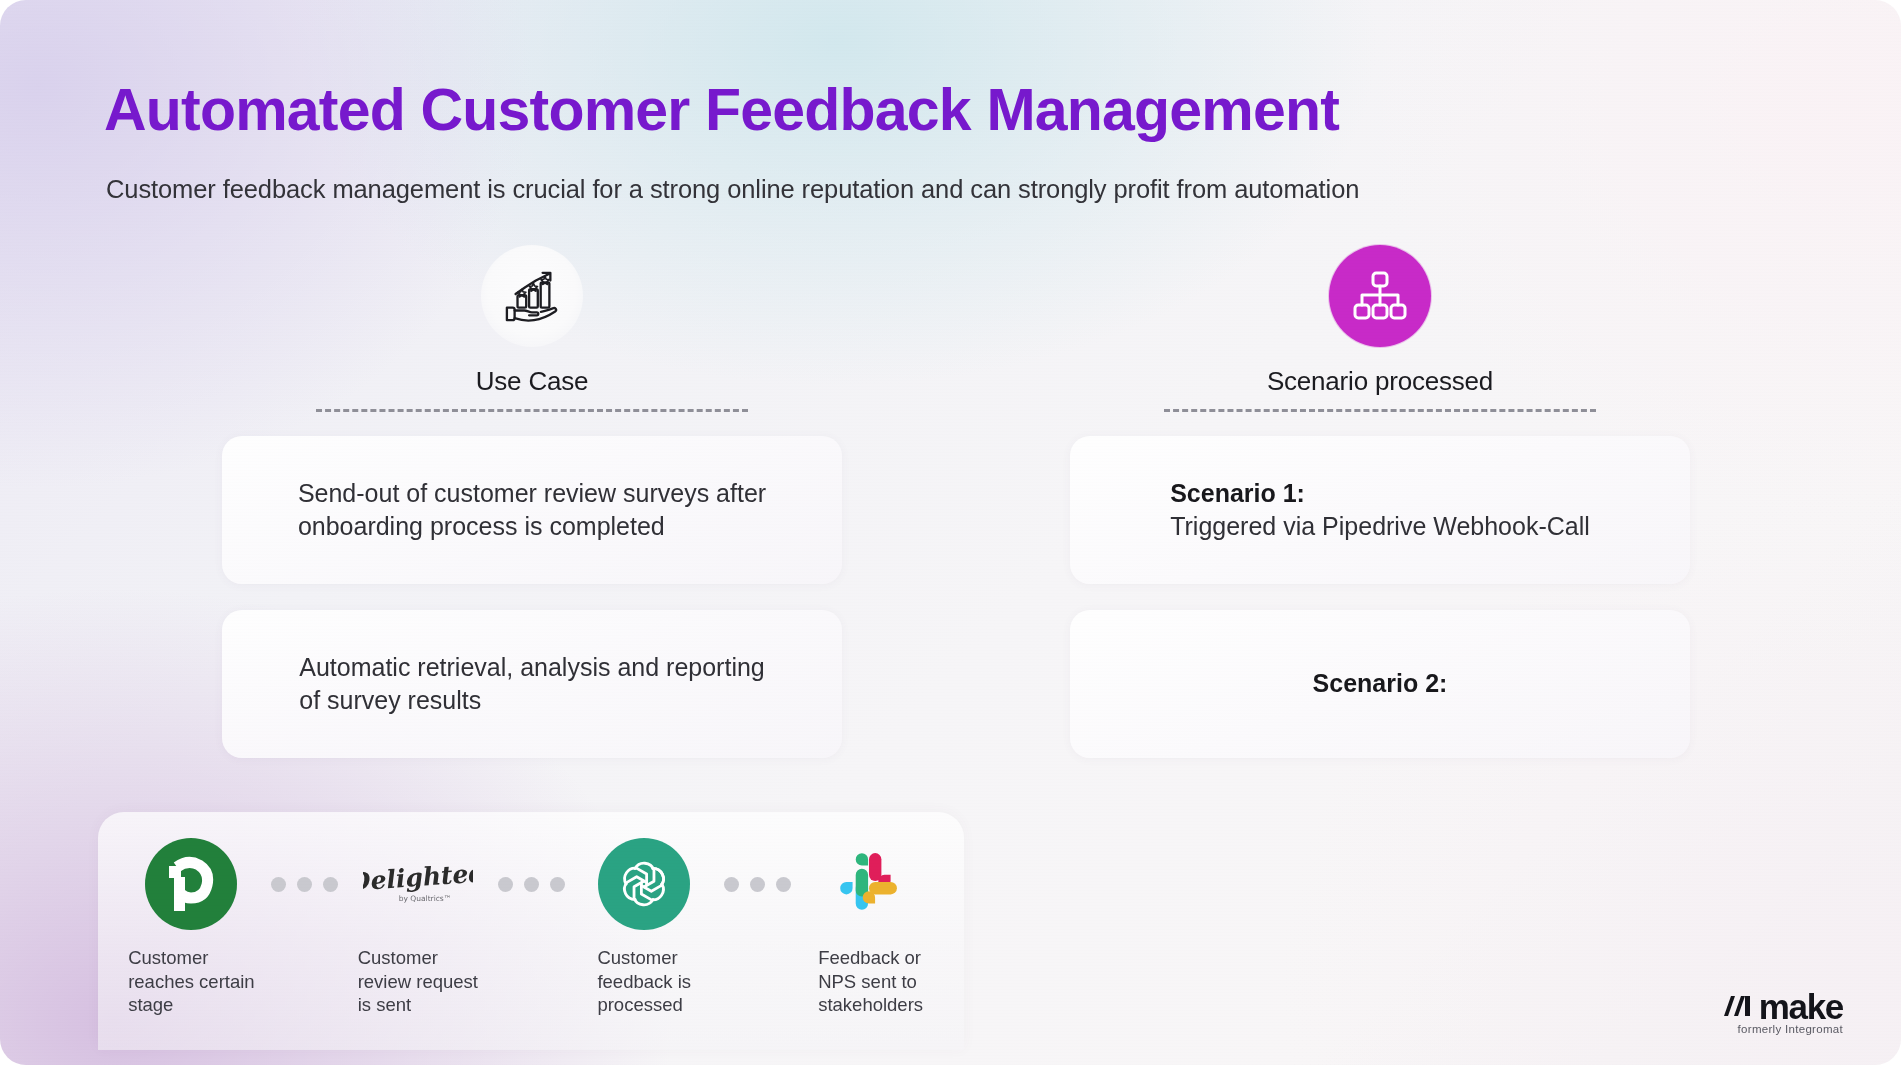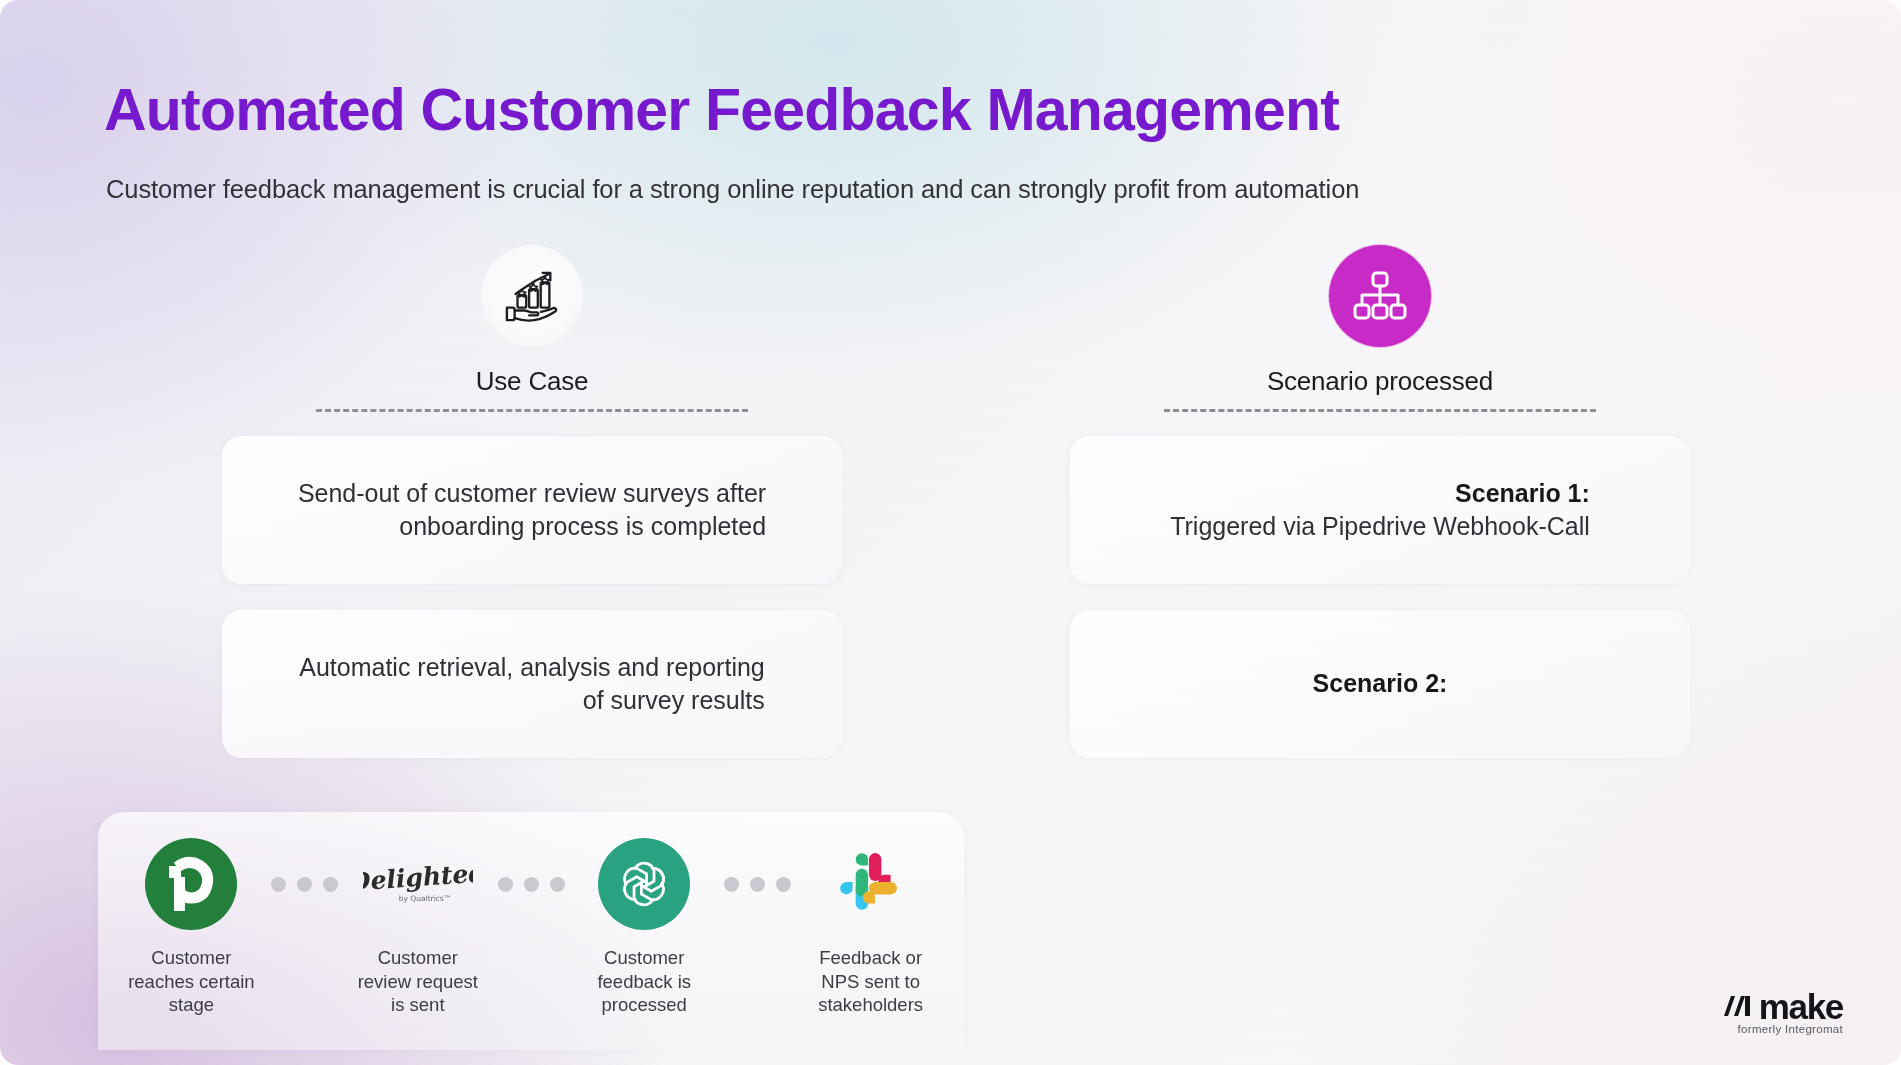--- a/index.html
+++ b/index.html
@@ -12,21 +12,21 @@
     height: 1065px;
     overflow: hidden;
     font-family: "Liberation Sans", sans-serif;
   }
 
   
   #slide {
     position: relative;
     width: 1901px;
     height: 1065px;
-    border-radius: 18px;
+    border-radius: 26px;
     overflow: hidden;
     background:
       radial-gradient(ellipse 900px 700px at 6% 96%, rgba(209,183,221,0.85) 0%, rgba(209,183,221,0.0) 62%),
       radial-gradient(ellipse 760px 620px at 2% 8%, rgba(213,204,235,0.80) 0%, rgba(213,204,235,0.0) 65%),
       radial-gradient(ellipse 820px 520px at 44% 4%, rgba(205,230,236,0.85) 0%, rgba(205,230,236,0.0) 66%),
       radial-gradient(ellipse 700px 600px at 97% 10%, rgba(250,242,245,0.95) 0%, rgba(250,242,245,0.0) 70%),
       radial-gradient(ellipse 860px 700px at 99% 92%, rgba(246,240,244,0.95) 0%, rgba(246,240,244,0.0) 70%),
       linear-gradient(135deg, #ebe8f4 0%, #f2f2f6 30%, #f6f5f7 55%, #f8f6f7 80%, #f4f2f4 100%);
   }
 
@@ -109,21 +109,21 @@
   }
 
   
   .card {
     margin-top: 26px;
     height: 148px;
     border-radius: 20px;
     display: flex;
     align-items: center;
     justify-content: center;
-    text-align: right;
+    text-align: left;
     padding: 0 28px;
     box-sizing: border-box;
     background: linear-gradient(160deg, rgba(255,255,255,0.93) 0%, rgba(252,251,253,0.88) 45%, rgba(248,246,250,0.80) 100%);
     box-shadow: 0 1px 10px rgba(90,70,110,0.05);
   }
   .card.first { margin-top: 24px; }
   .card.highlight {
     background: linear-gradient(160deg, #e8d7ee 0%, #e6d4ec 55%, #e4d2ea 100%);
     box-shadow: 0 1px 12px rgba(120,60,140,0.09);
   }
@@ -161,21 +161,21 @@
     align-items: center;
   }
   .flow-logo {
     height: 96px;
     display: flex;
     align-items: center;
     justify-content: center;
   }
   .flow-label {
     margin-top: 14px;
-    text-align: center;
+    text-align: left;
     font-size: 18.5px;
     line-height: 1.28;
     color: #3d3d45;
   }
   .dots {
     width: 96px;
     height: 96px;
     display: flex;
     align-items: center;
     justify-content: center;

